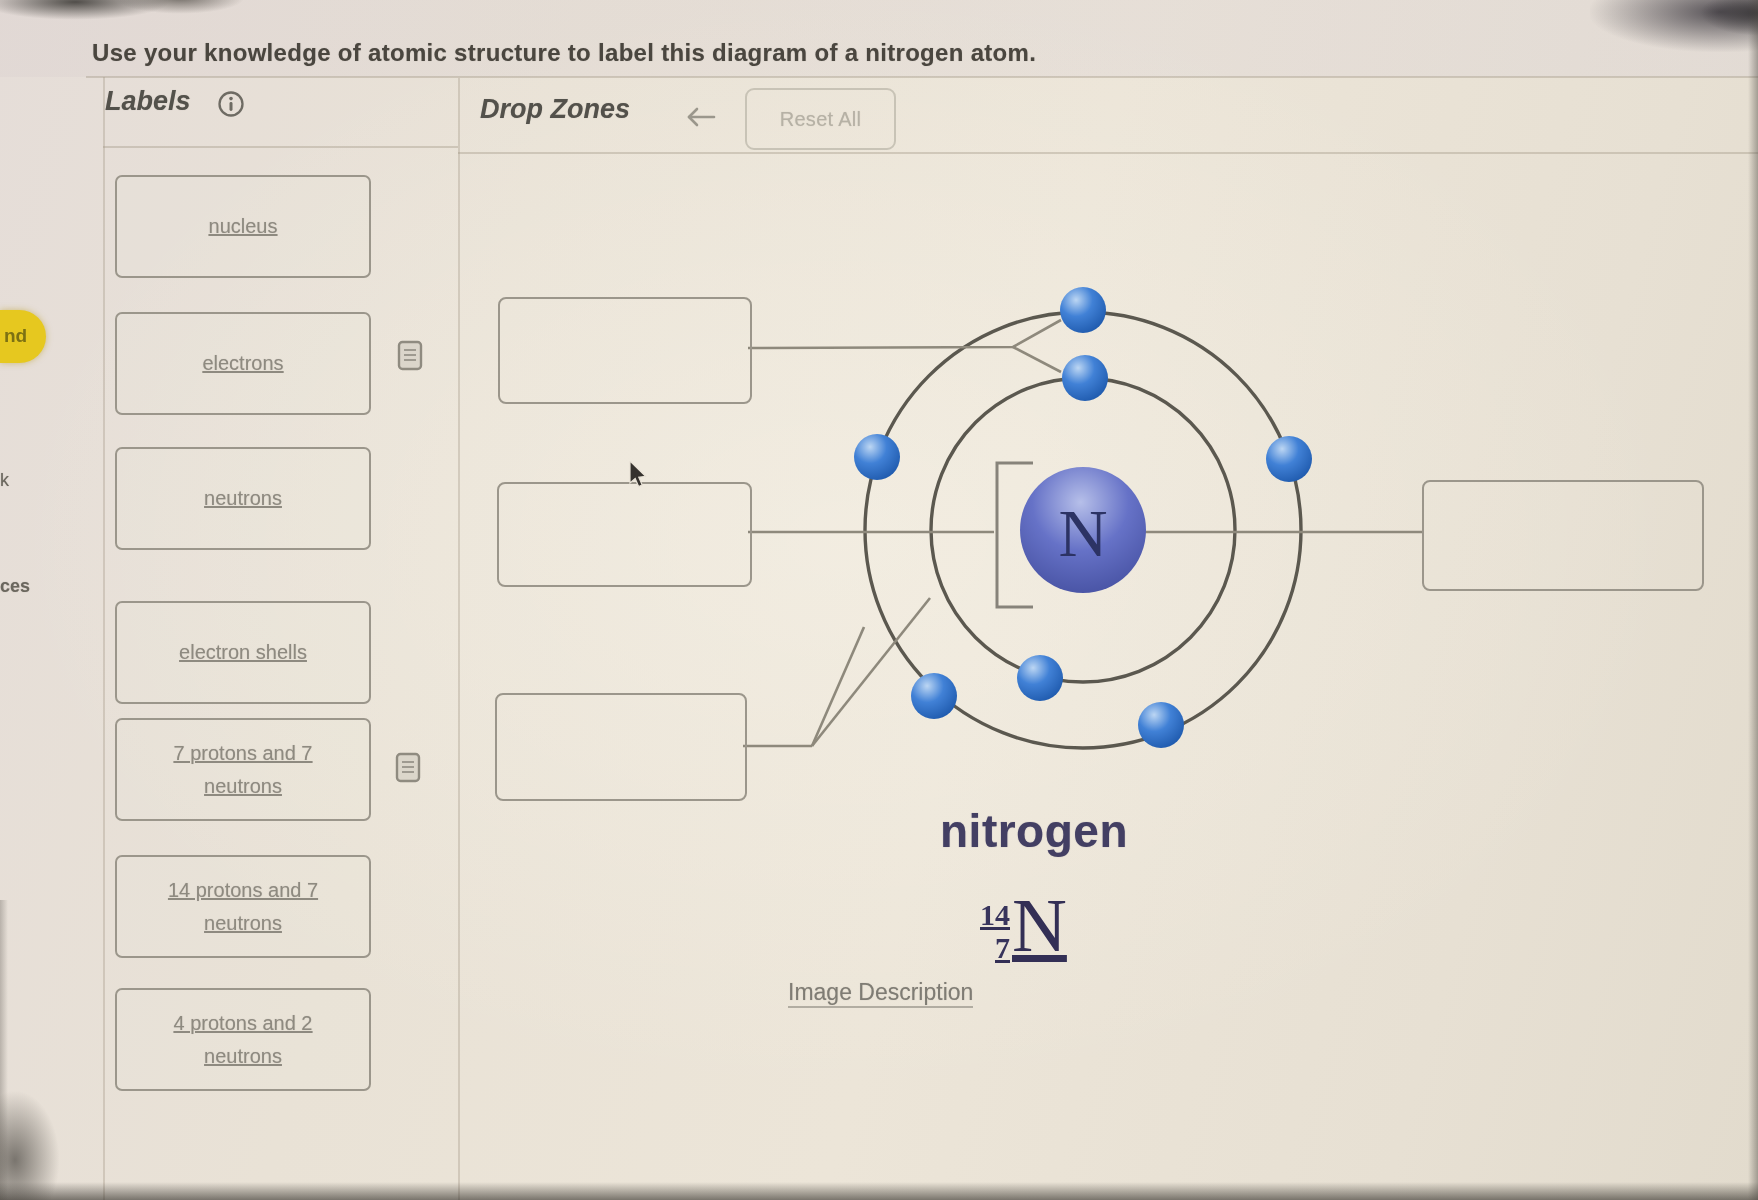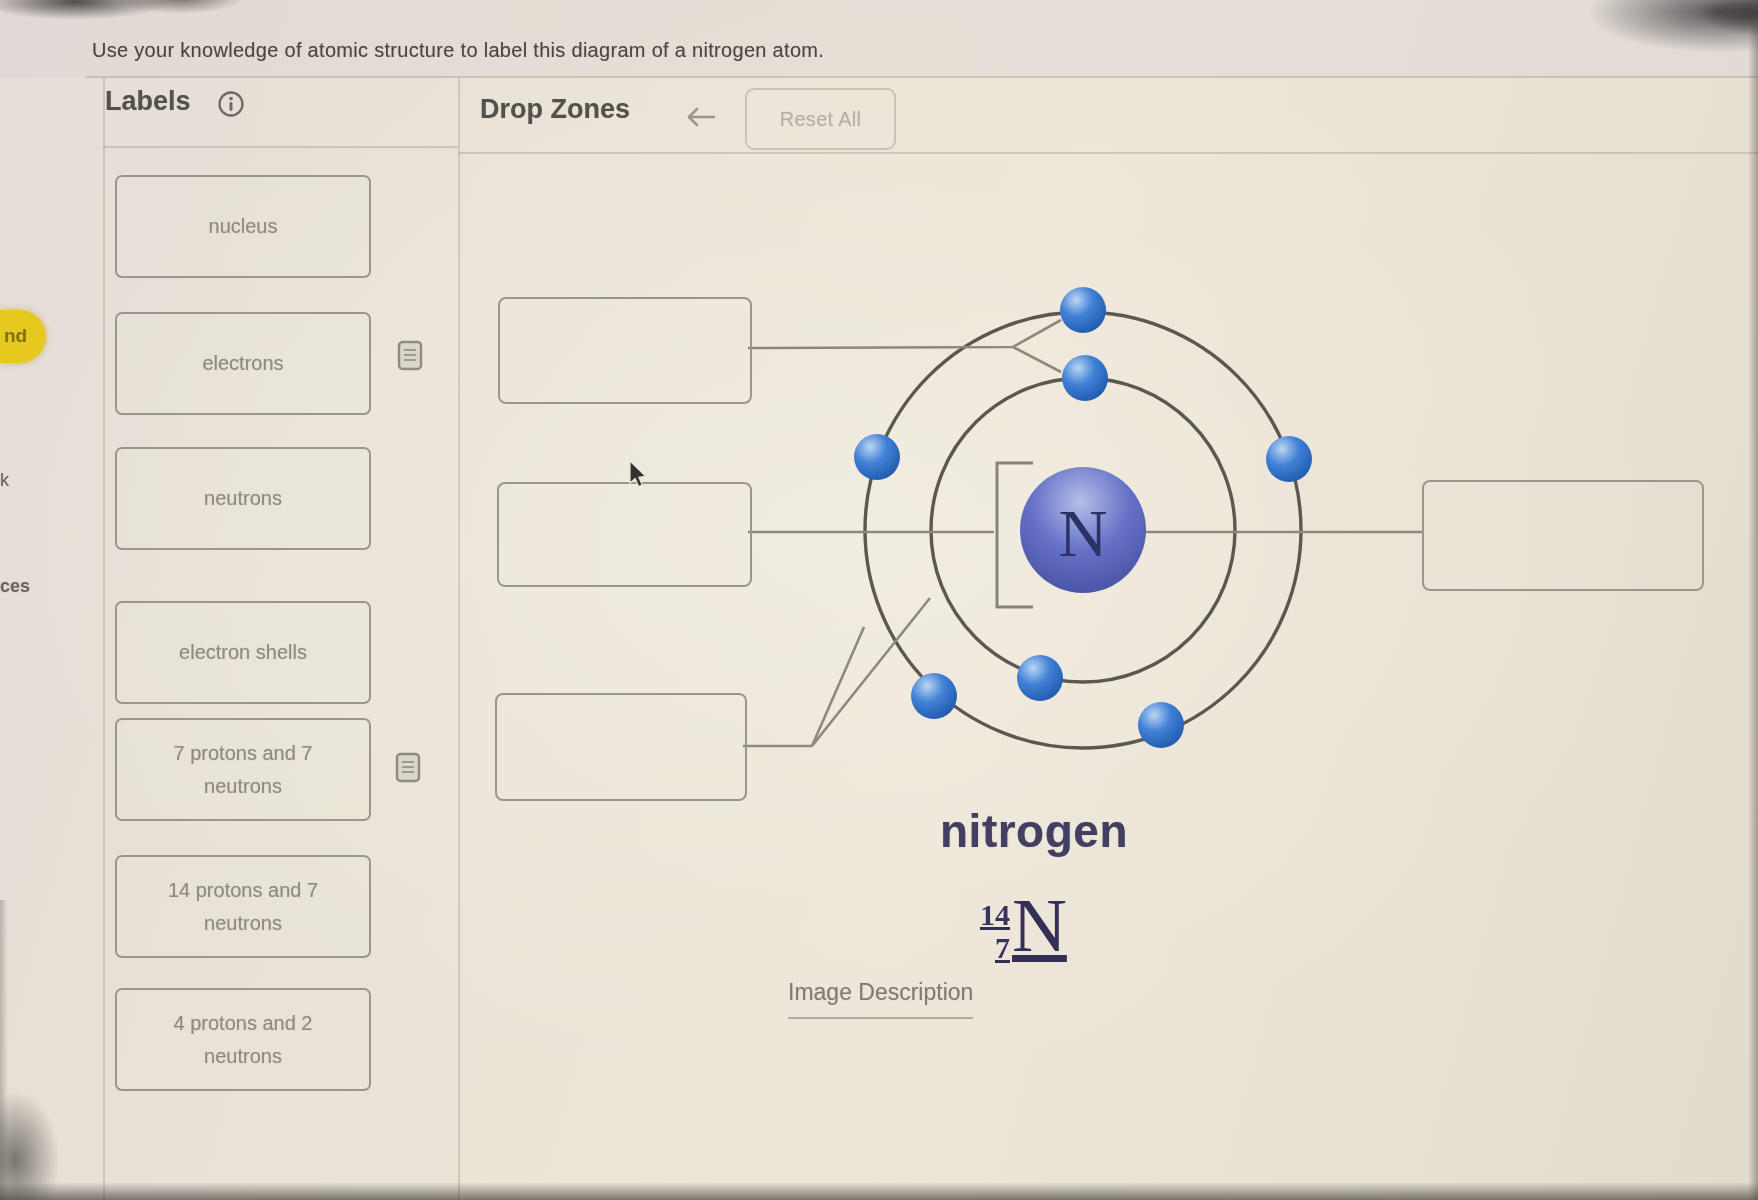--- a/index.html
+++ b/index.html
@@ -8,50 +8,50 @@
        background:#e9e2d5;}
   #stage{position:absolute;inset:0;width:1758px;height:1200px;overflow:hidden;
        background:
          radial-gradient(ellipse 1200px 800px at 48% 45%, rgba(255,252,242,.35), rgba(0,0,0,0) 70%),
          linear-gradient(105deg,#e5ddd8 0%,#e9e2d6 28%,#ece5d8 55%,#e7e0d3 82%,#e2dbcd 100%);}
   .hairline-h{position:absolute;height:2px;background:rgba(160,150,132,.38);z-index:1;}
   .hairline-v{position:absolute;width:2px;background:rgba(160,150,132,.34);z-index:1;}
   .top-band{position:absolute;left:0;top:0;width:1758px;height:77px;
        background:linear-gradient(90deg,rgba(214,203,203,.25),rgba(219,211,216,.35));z-index:0;}
   
-  .instruction{position:absolute;left:92px;top:39px;width:1100px;font-size:20px;color:#4a463f;
-       letter-spacing:.3px;text-shadow:0 0 1px rgba(90,86,78,.35);z-index:3;}
+  .instruction{position:absolute;left:92px;top:39px;width:1100px;font-size:24px;color:#4a463f;
+       letter-spacing:.3px;text-shadow:0 0 1px rgba(90,86,78,.35);z-index:3;font-weight:bold;}
   .panel-title{position:absolute;font-size:27px;font-weight:bold;color:#53514b;
-       text-shadow:0 0 1px rgba(80,76,70,.3);z-index:3;}
+       text-shadow:0 0 1px rgba(80,76,70,.3);z-index:3;font-style:italic;}
   #labels-title{left:105px;top:86px;}
   #dz-title{left:480px;top:94px;}
   .icon-abs{position:absolute;z-index:3;}
   
   .reset-btn{position:absolute;left:745px;top:88px;width:151px;height:62px;border:2px solid #c8c3b6;
        border-radius:9px;background:transparent;color:#b6b1a5;font-size:20px;
        font-family:"Liberation Sans",sans-serif;letter-spacing:.3px;z-index:3;
        display:flex;align-items:center;justify-content:center;text-shadow:0 0 1px rgba(160,155,145,.4);}
   
   .label-box{position:absolute;left:115px;width:256px;height:103px;border:2px solid #9b968b;
        border-radius:7px;display:flex;align-items:center;justify-content:center;text-align:center;
        font-size:20px;line-height:33px;color:#8e8a80;padding:0 16px;box-sizing:border-box;
-       text-shadow:0 0 1px rgba(120,115,105,.35);z-index:3;background:rgba(238,232,221,.15);}
+       text-shadow:0 0 1px rgba(120,115,105,.35);z-index:3;background:rgba(238,232,221,.15);text-decoration:underline;}
   
   .zone-box{position:absolute;border:2px solid #9b968b;border-radius:8px;background:transparent;z-index:3;}
   
   .nitrogen-caption{position:absolute;left:899px;top:804px;width:270px;text-align:center;
        font-size:46px;font-weight:bold;color:#433f63;letter-spacing:.5px;z-index:3;
        text-shadow:0 0 1px rgba(60,55,90,.4);}
   .isotope{position:absolute;left:980px;top:886px;display:flex;align-items:flex-end;z-index:3;
        font-family:"Liberation Serif",serif;color:#332f55;text-decoration:underline;}
   .isotope .nums{display:flex;flex-direction:column;align-items:flex-end;margin-top:6px;
        font-weight:bold;font-size:30px;line-height:33px;color:#38345c;}
   .isotope .sym{font-size:76px;line-height:78px;margin-left:2px;}
   .img-desc{position:absolute;left:788px;top:979px;font-size:23px;color:#7f7c74;z-index:3;
-       border-bottom:2px solid rgba(130,126,116,.55);padding-bottom:11px;
+       border-bottom:2px solid rgba(130,126,116,.55);padding-bottom:0;
        text-shadow:0 0 1px rgba(110,106,98,.35);}
   
   .pill{position:absolute;left:0;top:310px;width:46px;height:53px;background:#e6c81f;
        border-radius:0 27px 27px 0;z-index:2;box-shadow:0 0 6px rgba(180,150,20,.5);}
   .pill span{position:absolute;left:4px;top:15px;font-size:19px;font-weight:bold;color:#7c7113;}
   .frag{position:absolute;left:0;font-size:18px;color:#6b675e;z-index:2;
        text-shadow:0 0 1px rgba(90,86,78,.4);}
   #frag-k{top:470px;}
   #frag-ces{top:576px;font-weight:bold;}
   

